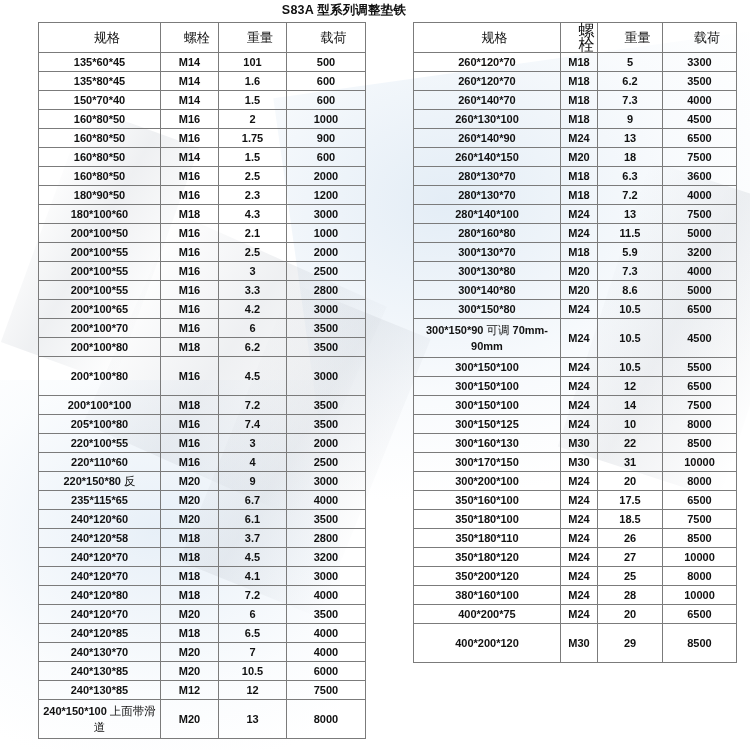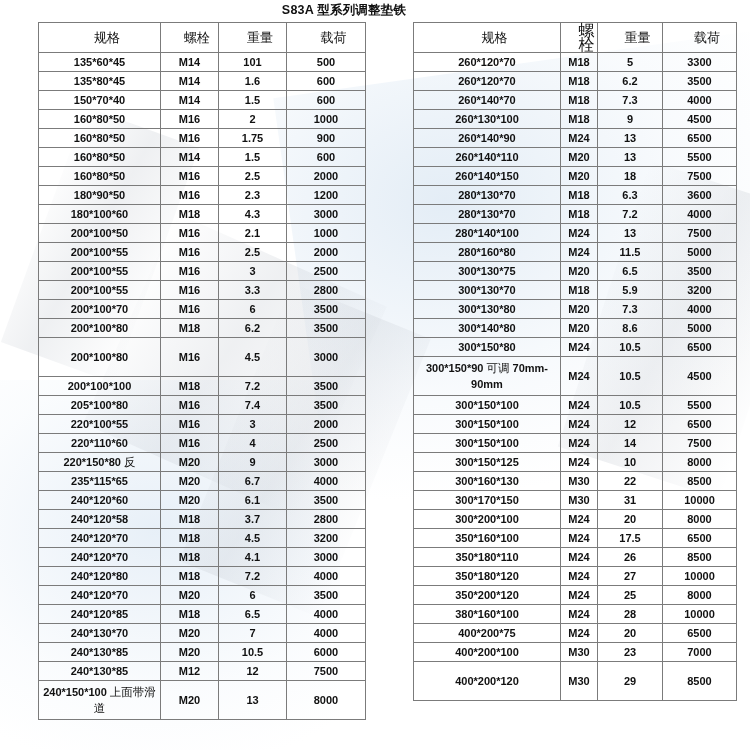--- a/index.html
+++ b/index.html
@@ -188,20 +188,26 @@
             <td>3</td>
             <td>2500</td>
           </tr>
           <tr>
             <td><span class="mix">200*100*55</span></td>
             <td>M16</td>
             <td>3.3</td>
             <td>2800</td>
           </tr>
           <tr>
+            <td><span class="mix">200*100*65</span></td>
+            <td>M16</td>
+            <td>4.2</td>
+            <td>3000</td>
+          </tr>
+          <tr>
             <td><span class="mix">200*100*70</span></td>
             <td>M16</td>
             <td>6</td>
             <td>3500</td>
           </tr>
           <tr>
             <td><span class="mix">200*100*80</span></td>
             <td>M18</td>
             <td>6.2</td>
             <td>3500</td>
@@ -359,26 +365,20 @@
             <td>9</td>
             <td>4500</td>
           </tr>
           <tr>
             <td><span class="mix">260*140*90</span></td>
             <td>M24</td>
             <td>13</td>
             <td>6500</td>
           </tr>
           <tr>
-            <td><span class="mix">260*140*110</span></td>
-            <td>M20</td>
-            <td>13</td>
-            <td>5500</td>
-          </tr>
-          <tr>
             <td><span class="mix">260*140*150</span></td>
             <td>M20</td>
             <td>18</td>
             <td>7500</td>
           </tr>
           <tr>
             <td><span class="mix">280*130*70</span></td>
             <td>M18</td>
             <td>6.3</td>
             <td>3600</td>
@@ -393,26 +393,20 @@
             <td><span class="mix">280*140*100</span></td>
             <td>M24</td>
             <td>13</td>
             <td>7500</td>
           </tr>
           <tr>
             <td><span class="mix">280*160*80</span></td>
             <td>M24</td>
             <td>11.5</td>
             <td>5000</td>
-          </tr>
-          <tr>
-            <td><span class="mix">300*130*75</span></td>
-            <td>M20</td>
-            <td>6.5</td>
-            <td>3500</td>
           </tr>
           <tr>
             <td><span class="mix">300*130*70</span></td>
             <td>M18</td>
             <td>5.9</td>
             <td>3200</td>
           </tr>
           <tr>
             <td><span class="mix">300*130*80</span></td>
             <td>M20</td>
@@ -479,20 +473,26 @@
             <td>20</td>
             <td>8000</td>
           </tr>
           <tr>
             <td><span class="mix">350*160*100</span></td>
             <td>M24</td>
             <td>17.5</td>
             <td>6500</td>
           </tr>
           <tr>
+            <td><span class="mix">350*180*100</span></td>
+            <td>M24</td>
+            <td>18.5</td>
+            <td>7500</td>
+          </tr>
+          <tr>
             <td><span class="mix">350*180*110</span></td>
             <td>M24</td>
             <td>26</td>
             <td>8500</td>
           </tr>
           <tr>
             <td><span class="mix">350*180*120</span></td>
             <td>M24</td>
             <td>27</td>
             <td>10000</td>
@@ -507,26 +507,20 @@
             <td><span class="mix">380*160*100</span></td>
             <td>M24</td>
             <td>28</td>
             <td>10000</td>
           </tr>
           <tr>
             <td><span class="mix">400*200*75</span></td>
             <td>M24</td>
             <td>20</td>
             <td>6500</td>
-          </tr>
-          <tr>
-            <td><span class="mix">400*200*100</span></td>
-            <td>M30</td>
-            <td>23</td>
-            <td>7000</td>
           </tr>
           <tr class="tall">
             <td class="two-line"><span class="mix">400*200*120</span></td>
             <td>M30</td>
             <td>29</td>
             <td>8500</td>
           </tr>
         </tbody>
     </table>
   </div>

